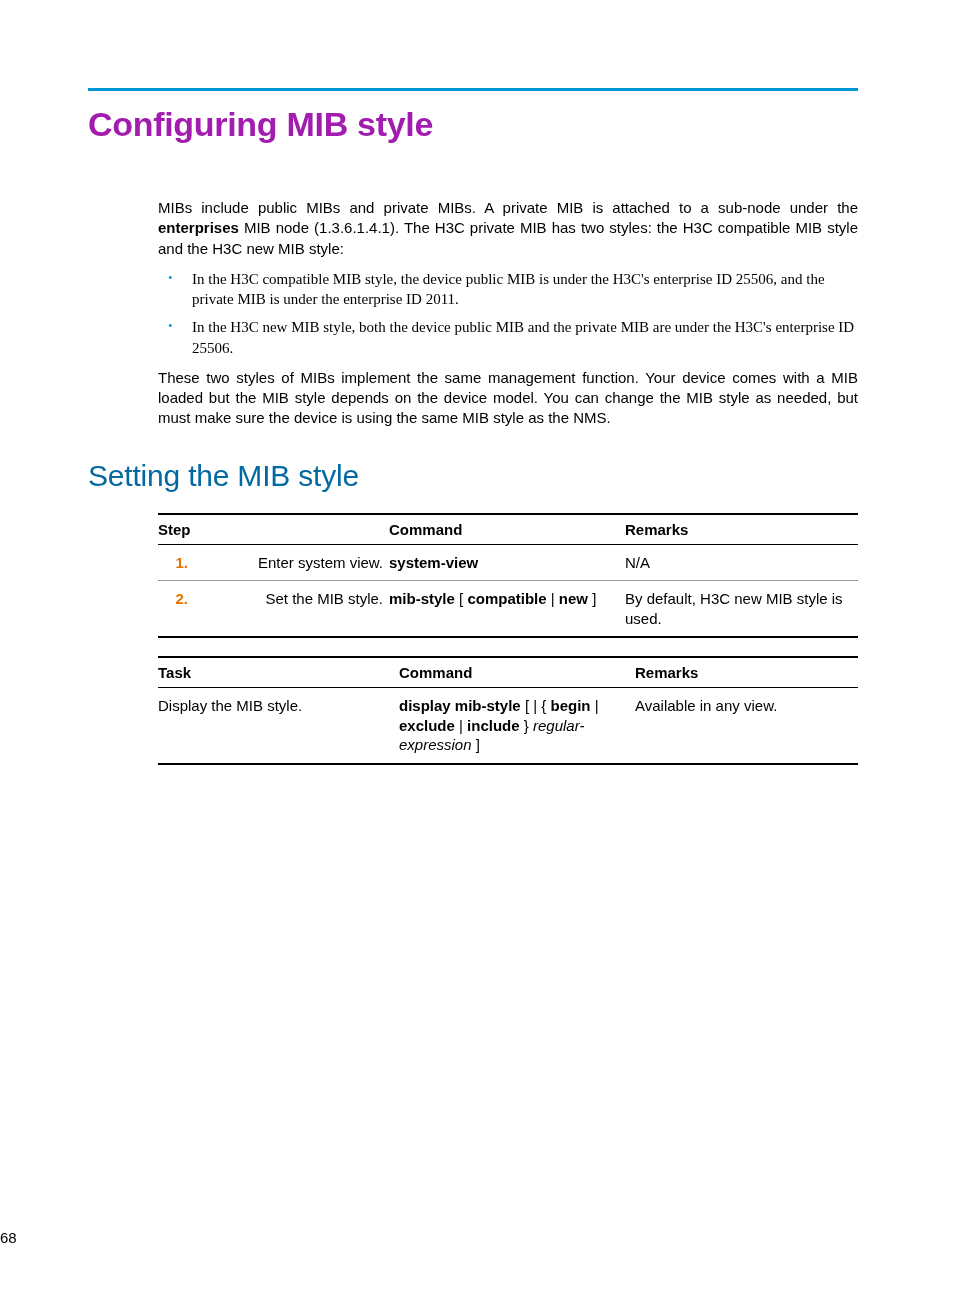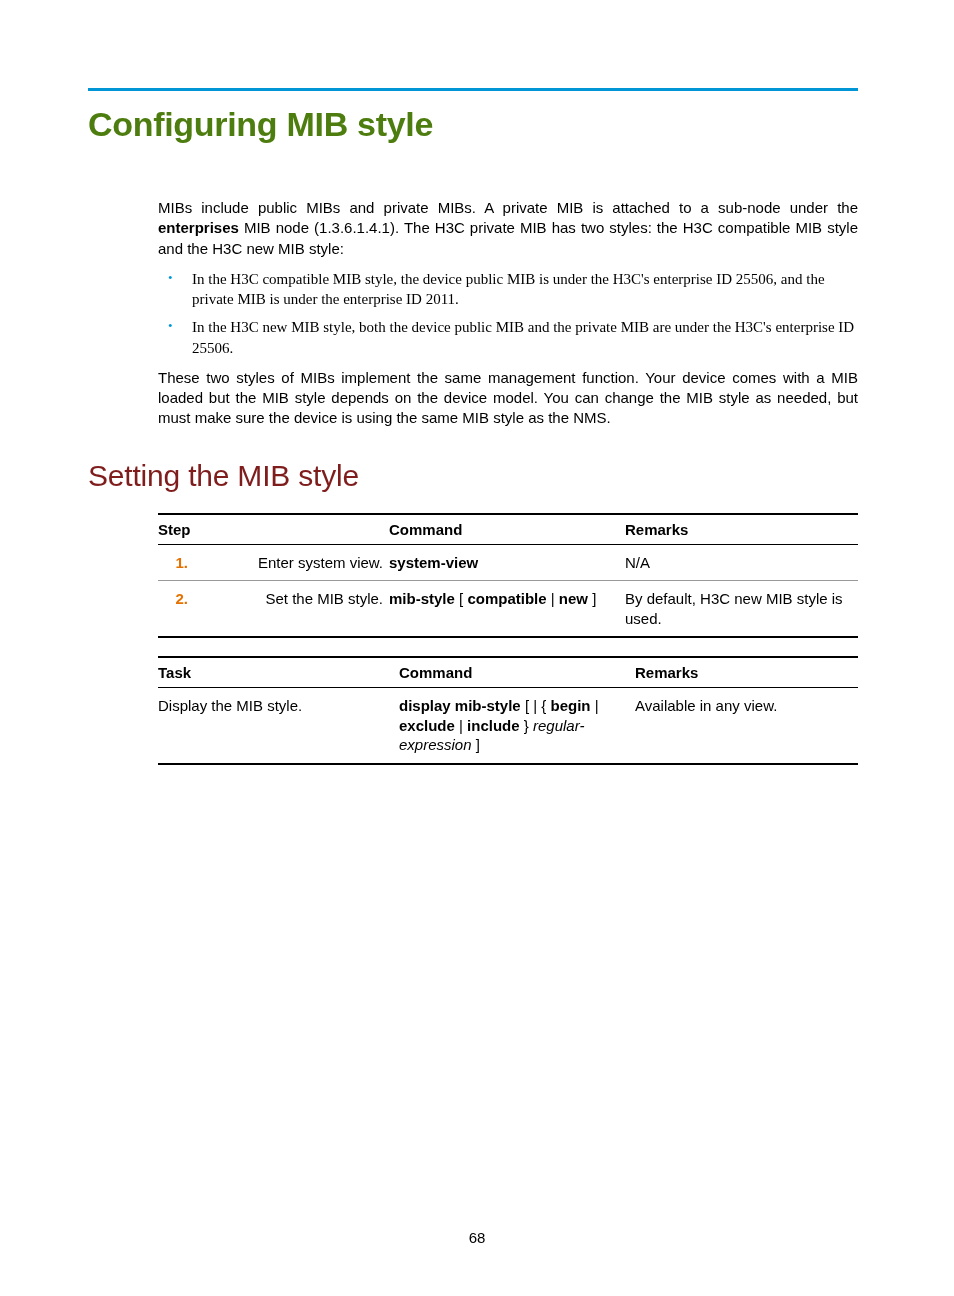--- a/index.html
+++ b/index.html
@@ -19,28 +19,28 @@
     height: 1296px;
     padding: 88px 96px 0 88px;
     position: relative;
   }
   .top-rule {
     border-top: 3px solid #0096d6;
     margin-bottom: 14px;
     width: 100%;
   }
   h1 {
-    color: #4d7c0f;
+    color: #a21caf;
     font-size: 34px;
     font-weight: bold;
     margin: 0 0 54px 0;
     letter-spacing: -0.3px;
   }
   h2 {
-    color: #7f1d1d;
+    color: #0369a1;
     font-size: 30px;
     font-weight: normal;
     margin: 30px 0 20px 0;
     letter-spacing: -0.2px;
   }
   .body-block {
     margin-left: 70px;
   }
   p {
     font-size: 15px;
@@ -105,21 +105,20 @@
   .step-desc-col { width: 185px; text-align: right; }
   .cmd-col { width: 230px; }
   .task-col { width: 235px; }
   .step-num { color: #e57200; font-weight: bold; text-align:right; padding-right:10px;}
 
   .page-num {
     position: absolute;
     bottom: 50px;
     left: 0;
     width: 100%;
-    text-align: center;
     font-size: 15px;
   }
 </style>
 </head>
 <body>
 
 <div class="page">
   <div class="top-rule"></div>
 
   <h1>Configuring MIB style</h1>

